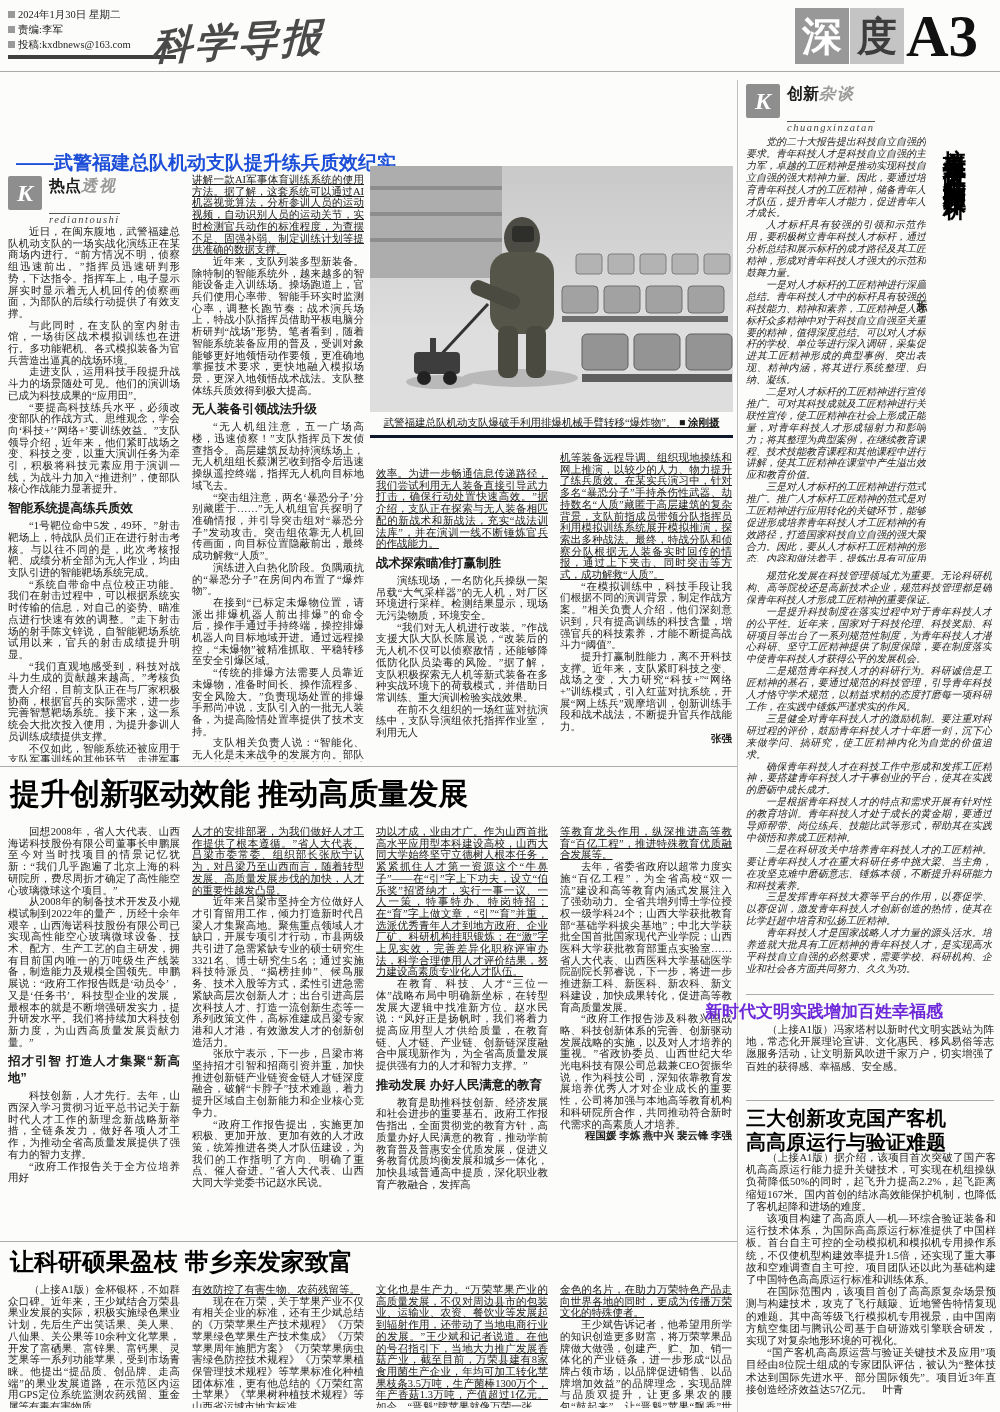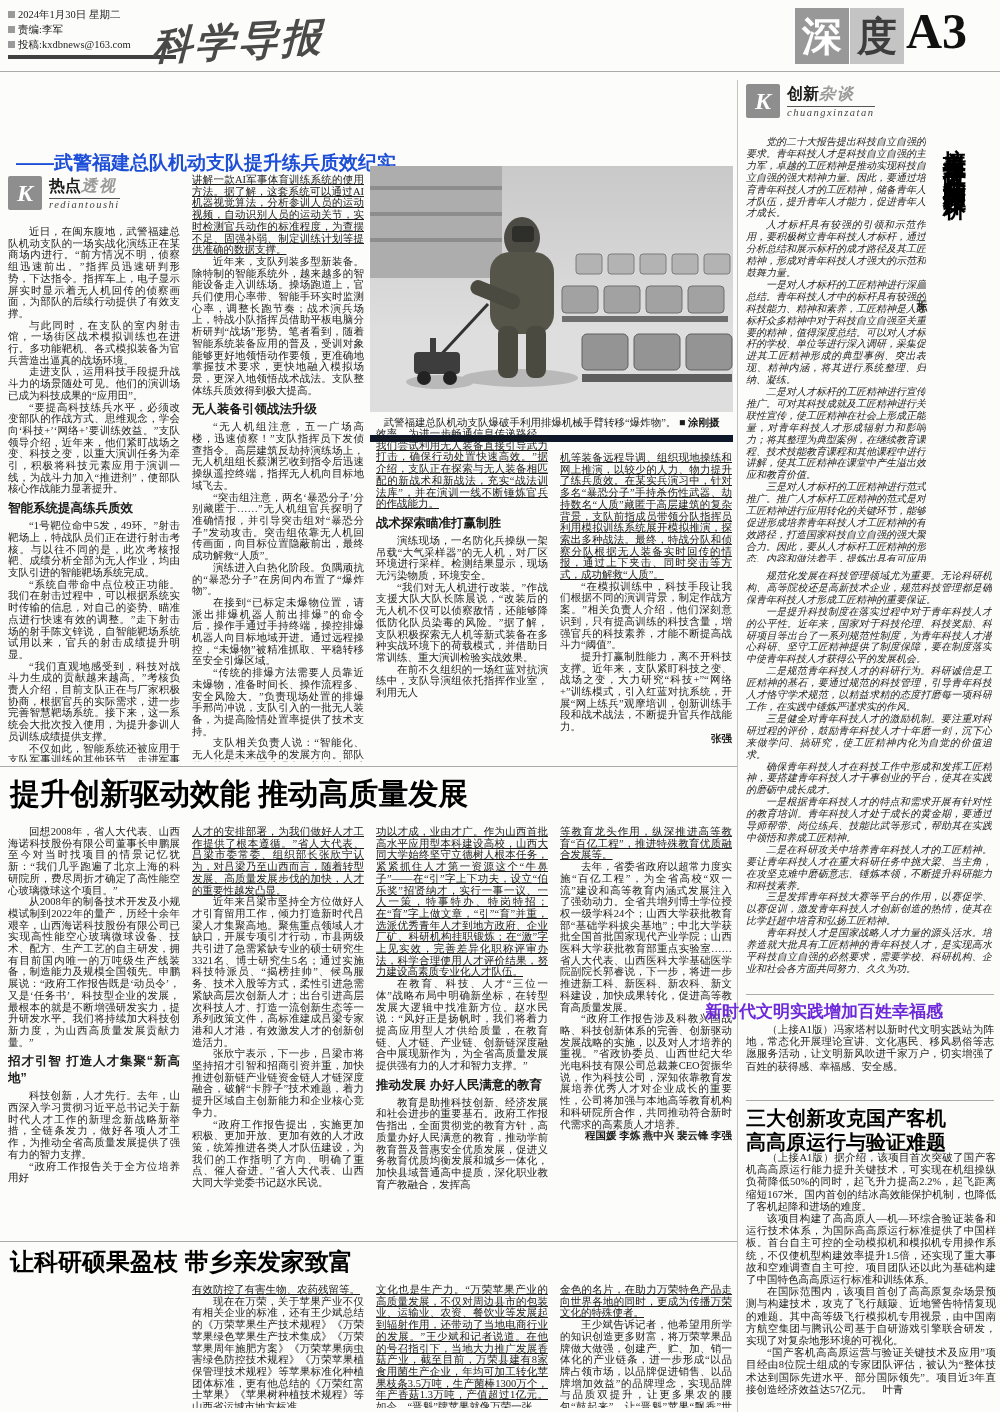--- a/index.html
+++ b/index.html
@@ -10,64 +10,64 @@
            border-bottom:4px solid #404040;padding-bottom:3px;}
   .hd-line{white-space:nowrap;}
   .sq{display:inline-block;width:7px;height:7px;background:#9a9a9a;margin-right:3px;}
   .masthead{position:absolute;left:152px;top:14px;font-size:40px;font-weight:bold;font-style:italic;
             color:#4a4a4a;transform:rotate(-3deg) skewX(-4deg);letter-spacing:3px;
             font-family:"Liberation Serif",serif;}
   .secbox{position:absolute;top:8px;width:54px;height:56px;display:flex;align-items:center;
           justify-content:center;font-size:40px;font-weight:bold;font-family:"Liberation Serif",serif;}
   #sec1{left:795px;background:#989898;color:#fff;}
   #sec2{left:850px;background:#c4c4c4;color:#3d3d3d;}
-  .pageno{position:absolute;left:906px;top:2px;font-size:50px;font-weight:bold;
+  .pageno{position:absolute;left:906px;top:2px;font-size:59px;font-weight:bold;
           font-family:"Liberation Serif",serif;color:#111;}
   .hrule{position:absolute;border-top:1px solid #aaa;}
   .vrule{position:absolute;border-left:1px solid #c2c2c2;}
   
   .hl-main{position:absolute;left:6px;top:78px;width:732px;font:bold 52px "Liberation Sans",sans-serif;
            letter-spacing:1px;color:#000;white-space:nowrap;}
   .deck{position:absolute;left:16px;top:150px;font:bold 19px "Liberation Sans",sans-serif;color:#1d4ed8;}
   .hl-mid{position:absolute;left:10px;top:774px;font:bold 30px "Liberation Sans",sans-serif;color:#000;white-space:nowrap;}
   .hl-bot{position:absolute;left:10px;top:1246px;font:bold 24px "Liberation Sans",sans-serif;color:#000;white-space:nowrap;}
   .hl-r1{position:absolute;left:705px;top:1000px;font:bold 17px "Liberation Sans",sans-serif;color:#6d28d9;}
   .hl-r2{position:absolute;left:746px;top:1106px;font:bold 20px "Liberation Sans",sans-serif;line-height:24px;color:#000;}
   
   .ktag{position:absolute;display:flex;gap:7px;align-items:flex-start;}
   .klogo{width:34px;height:34px;background:#8e8e8e;color:#fff;border-radius:2px;flex:0 0 auto;
          display:flex;align-items:center;justify-content:center;
          font:italic bold 24px "Liberation Serif",serif;}
-  .tagline{border-bottom:1px solid #555;padding-bottom:1px;white-space:nowrap;}
+  .tagline{border-bottom:1px solid #555;padding-bottom:16px;white-space:nowrap;}
   .tagbold{font:bold 16px "Liberation Sans",sans-serif;}
   .taglight{font:bold italic 16px "Liberation Serif",serif;color:#9a9a9a;letter-spacing:2px;}
   .tagpy{font:italic 10.5px "Liberation Serif",serif;letter-spacing:1.5px;color:#444;}
   
   .col{position:absolute;width:172px;text-align:justify;font-size:10.5px;line-height:11.7px;
        overflow:hidden;}
   .para{margin:0;text-indent:2em;}
   .pc{text-indent:0;text-decoration:underline;}
   .ch{font:bold 12.5px "Liberation Sans",sans-serif;margin:5px 0 3px;text-indent:0;}
   .sig{text-align:right;font-weight:bold;text-indent:0;}
   #m-c1{left:8px;top:226px;height:536px;}
   #m-c2{left:192px;top:174px;height:588px;}
-  #m-c3{left:376px;top:428px;height:311px;}
+  #m-c3{left:376px;top:468px;height:311px;}
   #m-c4{left:560px;top:452px;height:311px;}
   #mid-c1{left:8px;top:826px;height:414px;}
   #mid-c2{left:192px;top:826px;height:414px;}
   #mid-c3{left:376px;top:826px;height:414px;}
   #mid-c4{left:560px;top:826px;height:414px;}
   #bot-c1{left:8px;top:1284px;height:124px;}
   #bot-c2{left:192px;top:1284px;height:124px;}
   #bot-c3{left:376px;top:1284px;height:124px;}
   #bot-c4{left:560px;top:1284px;height:124px;}
   
   .photo{position:absolute;left:370px;top:166px;width:363px;height:246px;background:#ddd;}
   .caption{position:absolute;left:370px;top:416px;width:363px;font-size:10.5px;text-align:center;
-           padding-bottom:5px;border-bottom:7px solid #0f172a;}
+           padding-bottom:5px;border-bottom:3px solid #0f172a;text-decoration:underline;}
   .caption .credit{font-weight:bold;}
   
   .zcol{position:absolute;text-align:justify;font-size:10px;line-height:11.9px;overflow:hidden;
         font-style:italic;}
   #z-intro{left:746px;top:136px;width:180px;height:426px;}
   #z-body{left:746px;top:570px;width:246px;height:420px;}
   .vtitle{position:absolute;left:940px;top:130px;height:445px;writing-mode:vertical-rl;
           font:bold 23px "Liberation Sans",sans-serif;letter-spacing:3px;color:#000;}
   .vauthor{position:absolute;left:914px;top:282px;writing-mode:vertical-rl;font-size:11px;color:#222;}
   .vauthor .sq{margin:0 0 3px 0;}
@@ -255,20 +255,23 @@
     </div>
   <div class="col" id="mid-c4">
       <p class="para pc">等教育龙头作用，纵深推进高等教育“百亿工程”，推进特殊教育优质融合发展等。</p>
       <p class="para">去年，省委省政府以超常力度实施“百亿工程”，为全省高校“双一流”建设和高等教育内涵式发展注入了强劲动力。全省共增列博士学位授权一级学科24个；山西大学获批教育部“基础学科拔尖基地”；中北大学获批全国首批国家现代产业学院；山西医科大学获批教育部重点实验室……省人大代表、山西医科大学基础医学院副院长郭睿说，下一步，将进一步推进新工科、新医科、新农科、新文科建设，加快成果转化，促进高等教育高质量发展。</p>
       <p class="para">“政府工作报告涉及科教兴国战略、科技创新体系的完善、创新驱动发展战略的实施，以及对人才培养的重视。”省政协委员、山西世纪大华光电科技有限公司总裁兼CEO贺振华说，作为科技公司，深知依靠教育发展培养优秀人才对企业成长的重要性，公司将加强与本地高等教育机构和科研院所合作，共同推动符合新时代需求的高素质人才培养。</p>
       <p class="para sig">程国媛 李炼 燕中兴 裴云锋 李强</p>
     </div>
 
   <div class="hrule" style="left:0;top:1241px;width:737px;"></div>
   <div class="hl-bot">让科研硕果盈枝  带乡亲发家致富</div>
+  <div class="col" id="bot-c1">
+      <p class="para">（上接A1版）金杯银杯，不如群众口碑。近年来，王少斌结合万荣县果业发展的实际，积极实施绿色果业计划，先后生产出笑话果、美人果、八仙果、关公果等10余种文化苹果，开发了富硒果、富锌果、富钙果、灵芝果等一系列功能苹果，受到市场青睐。他提出“提品质、创品牌、走高端”的果业发展道路，在示范区内运用GPS定位系统监测农药残留、重金属等有毒有害物质，</p>
+    </div>
   <div class="col" id="bot-c2">
       <p class="para pc">有效防控了有害生物、农药残留等。</p>
       <p class="para">现在在万荣，关于苹果产业不仅有相关企业的标准，还有王少斌总结的《万荣苹果生产技术规程》《万荣苹果绿色苹果生产技术集成》《万荣苹果周年施肥方案》《万荣苹果病虫害绿色防控技术规程》《万荣苹果植保管理技术规程》等苹果标准化种植团体标准，更有他总结的《万荣红富士苹果》《苹果树种植技术规程》等山西省运城市地方标准。</p>
     </div>
   <div class="col" id="bot-c3">
       <p class="para pc">文化也是生产力。“万荣苹果产业的高质量发展，不仅对周边县市的包装业、运输业、农资、餐饮业等发展起到辐射作用，还带动了当地电商行业的发展。”王少斌和记者说道。在他的号召指引下，当地大力推广发展香菇产业，截至目前，万荣县建有8家食用菌生产企业，年均可加工转化苹果枝条3.5万吨，生产菌棒1300万个，年产香菇1.3万吨，产值超过1亿元。如今，“晋魁”牌苹果就像万荣一张</p>
     </div>
   <div class="col" id="bot-c4">
       <p class="para pc">金色的名片，在助力万荣特色产品走向世界各地的同时，更成为传播万荣文化的特殊使者。</p>
       <p class="para">王少斌告诉记者，他希望用所学的知识创造更多财富，将万荣苹果品牌做大做强，创建产、贮、加、销一体化的产业链条，进一步形成“以品牌占领市场，以品牌促进销售、以品牌增加效益”的品牌理念，实现品牌与品质双提升，让更多果农的腰包“鼓起来”，让“晋魁”苹果“飘香”世界。</p>

